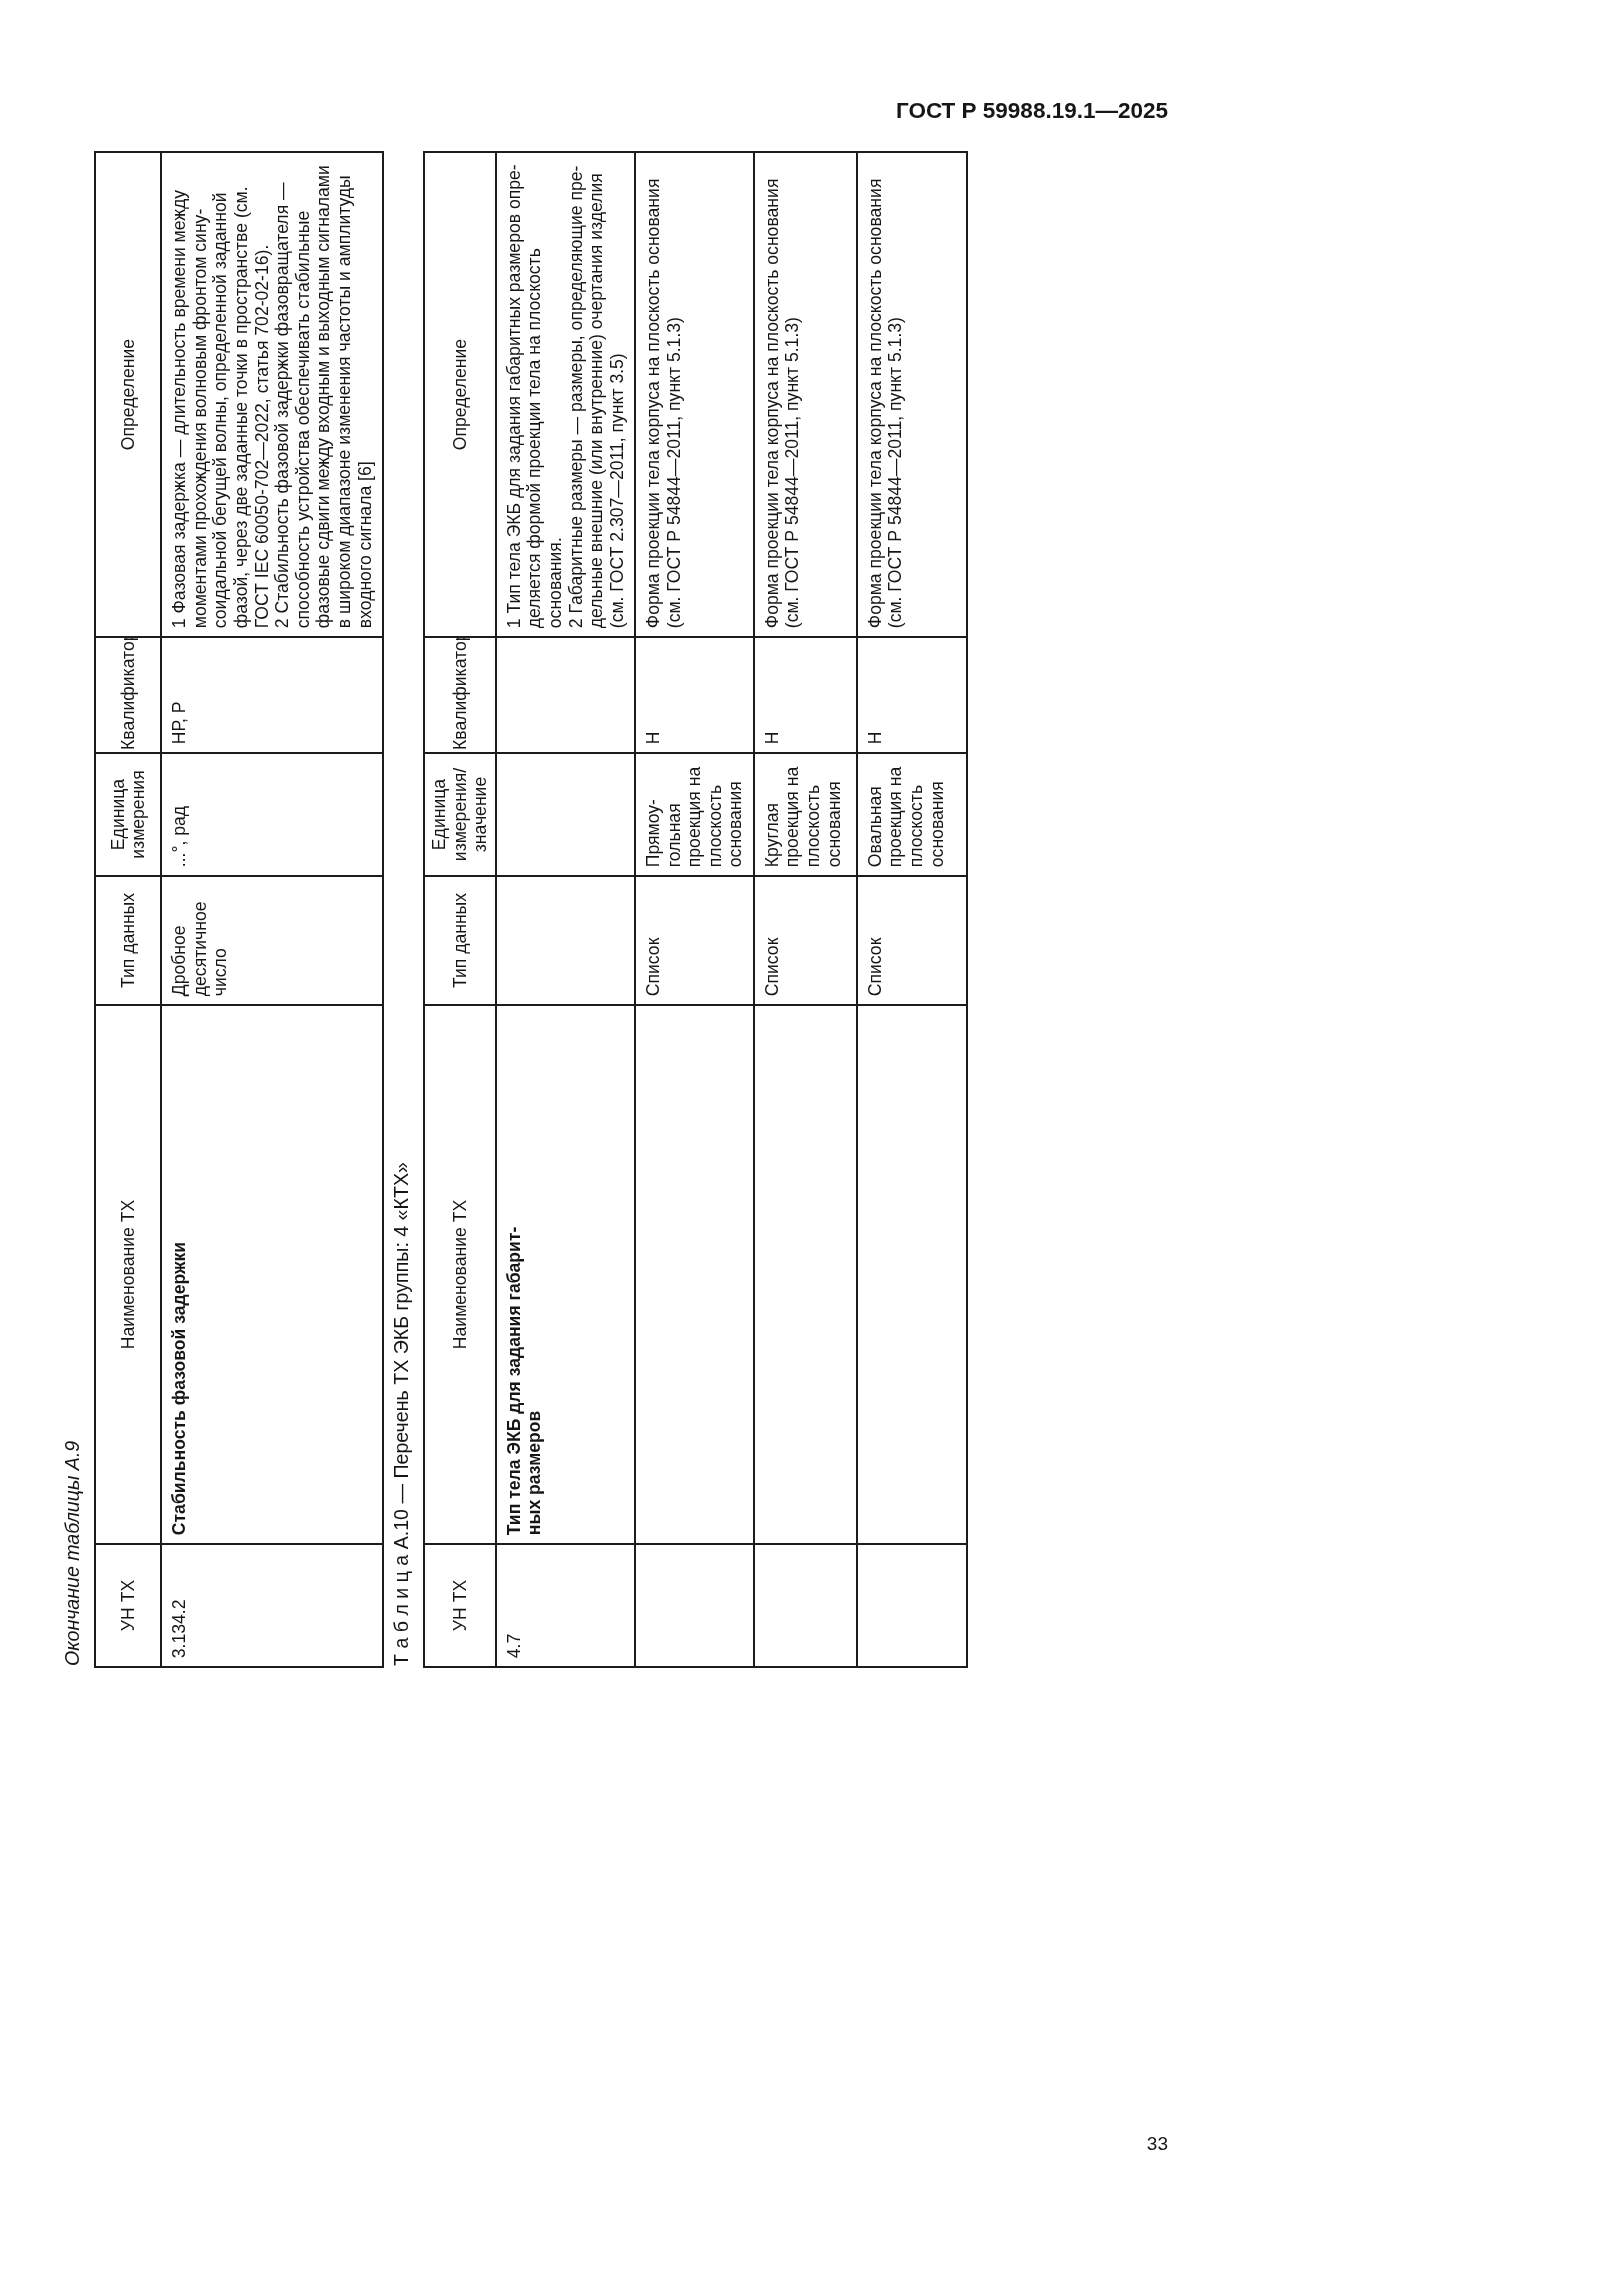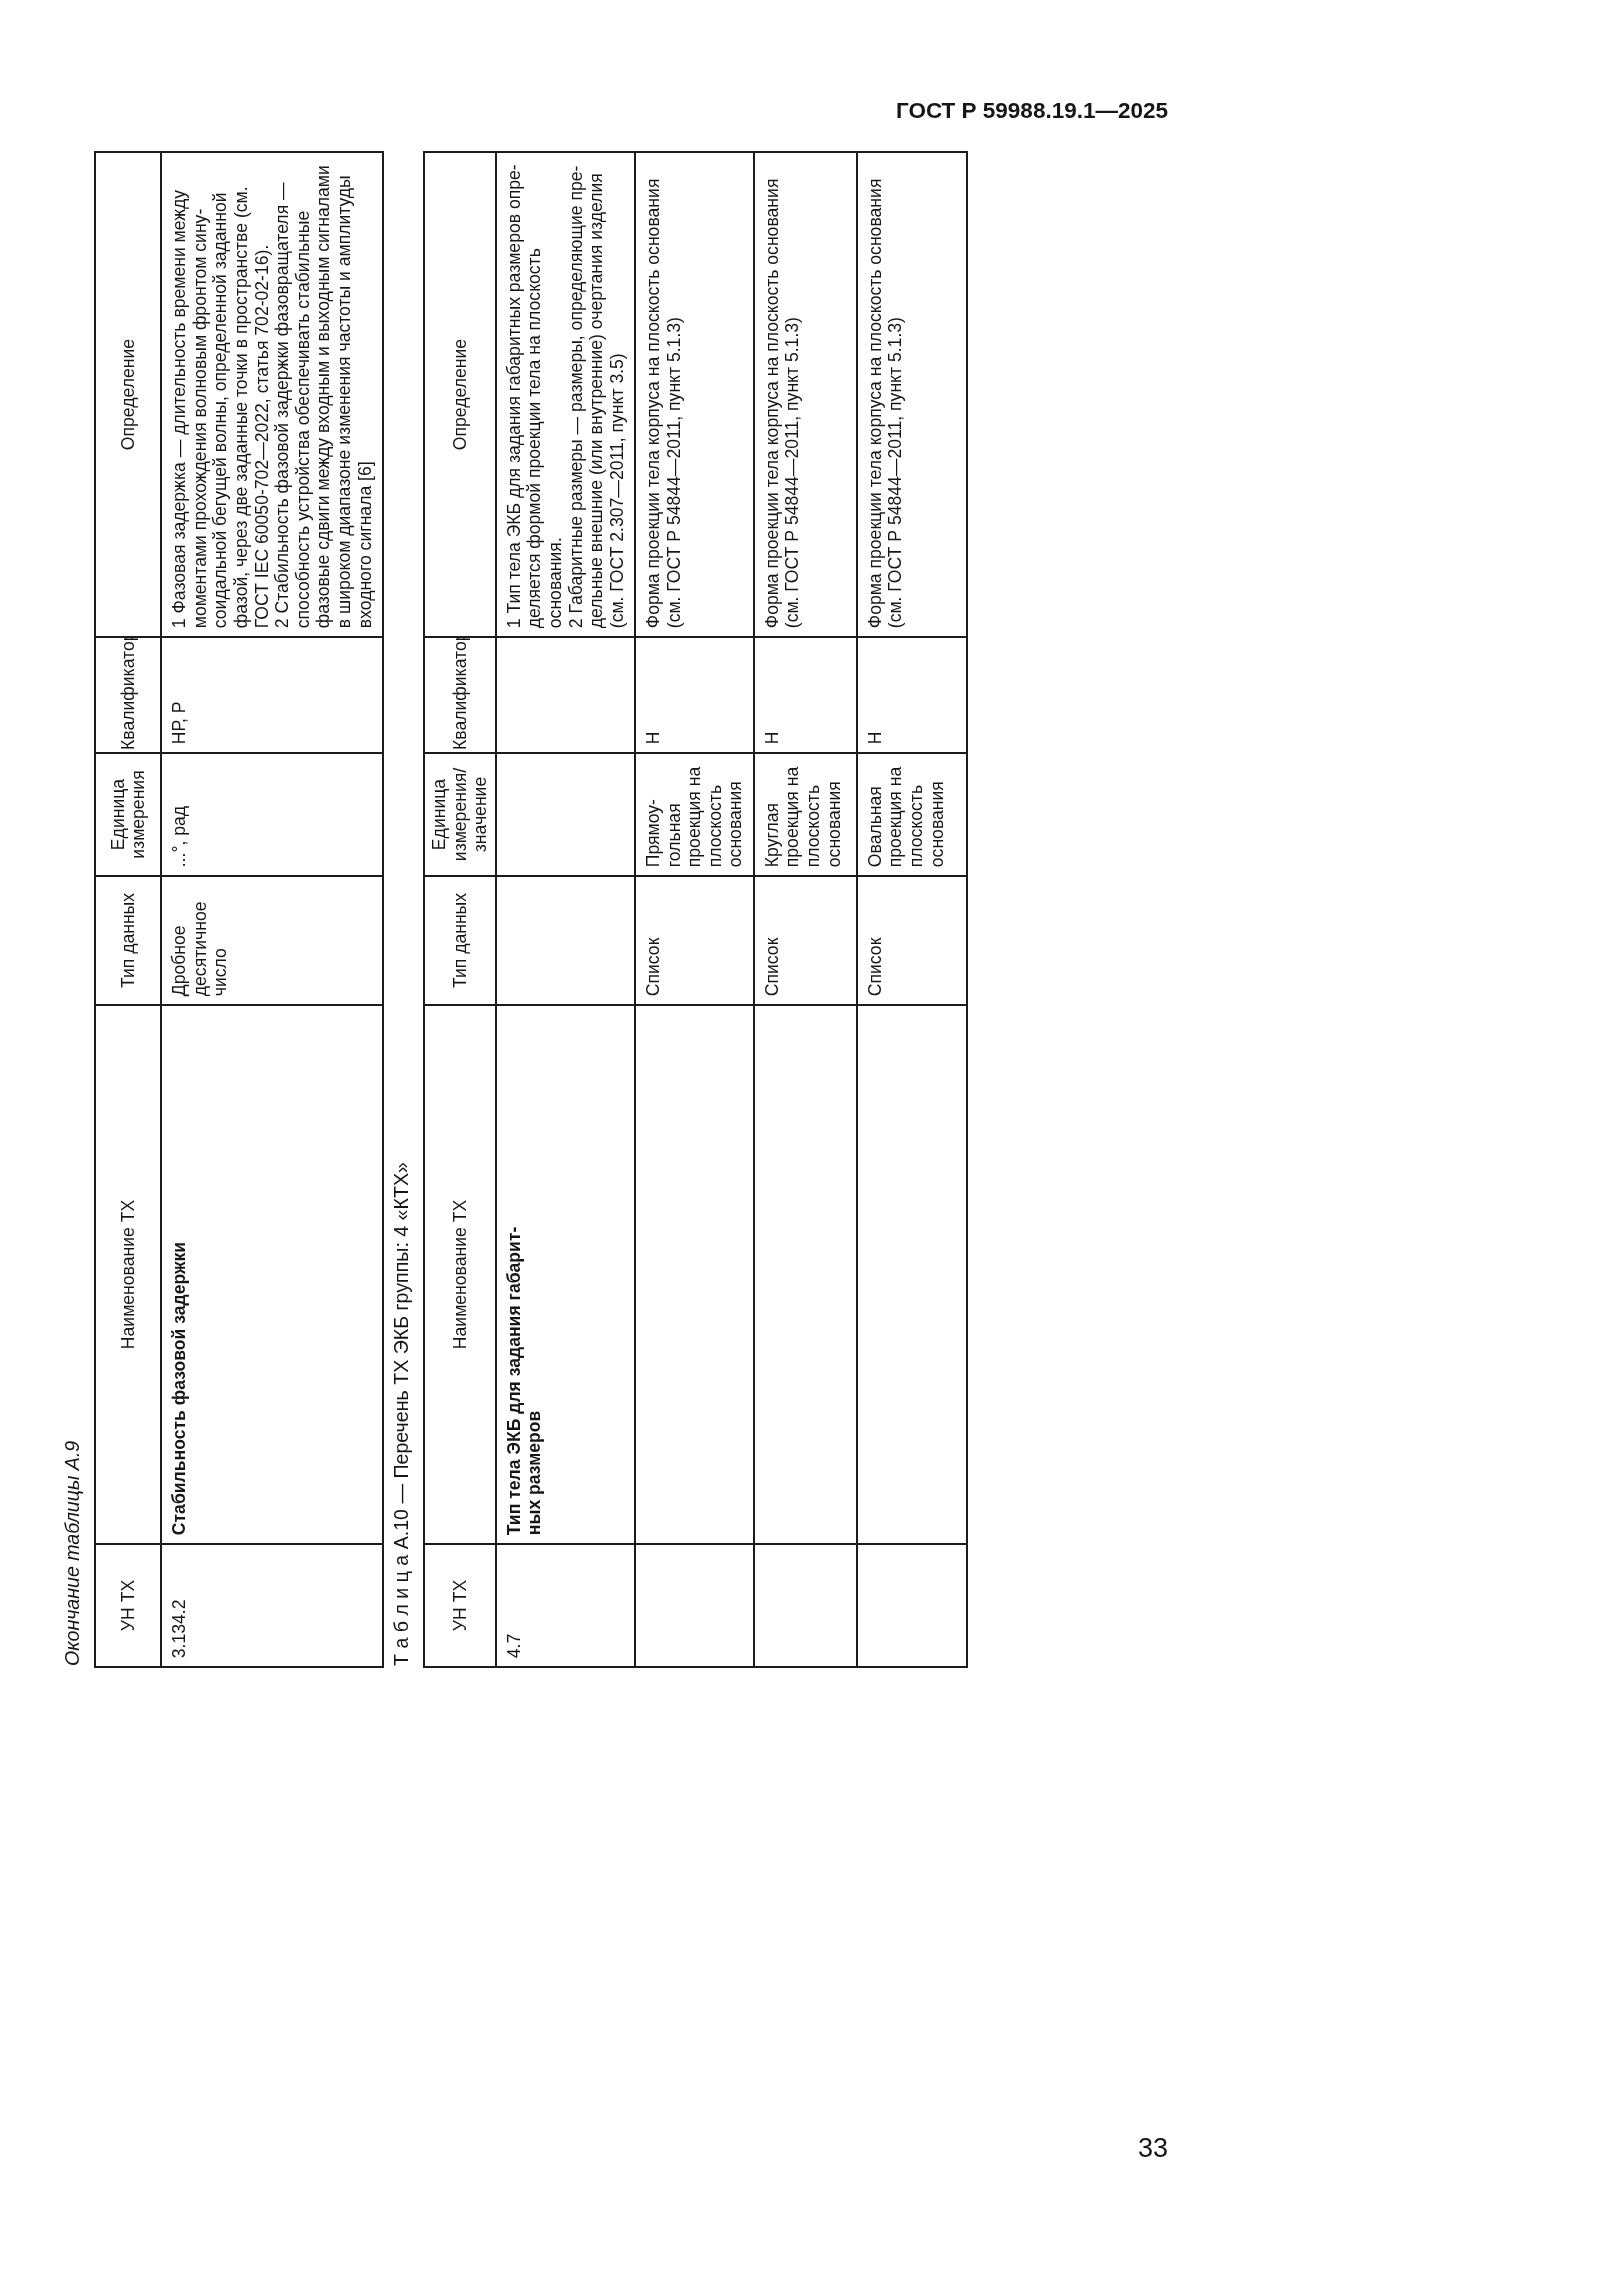--- a/index.html
+++ b/index.html
@@ -23,21 +23,21 @@
     font-weight: bold;
     font-size: 22.5px;
   }
 
   .page-number {
     position: absolute;
     top: 2133px;
     left: 0;
     width: 1168px;
     text-align: right;
-    font-size: 27px;
+    font-size: 19px;
   }
 
   
   .rot-block { position: absolute; }
   .rot-inner {
     transform-origin: top left;
     transform: rotate(-90deg) translateX(-100%);
   }
   #block-a9 { left: 61px; top: 147px; width: 333px; height: 1521px; }
   #block-a9 .rot-inner { width: 1521px; height: 333px; }

